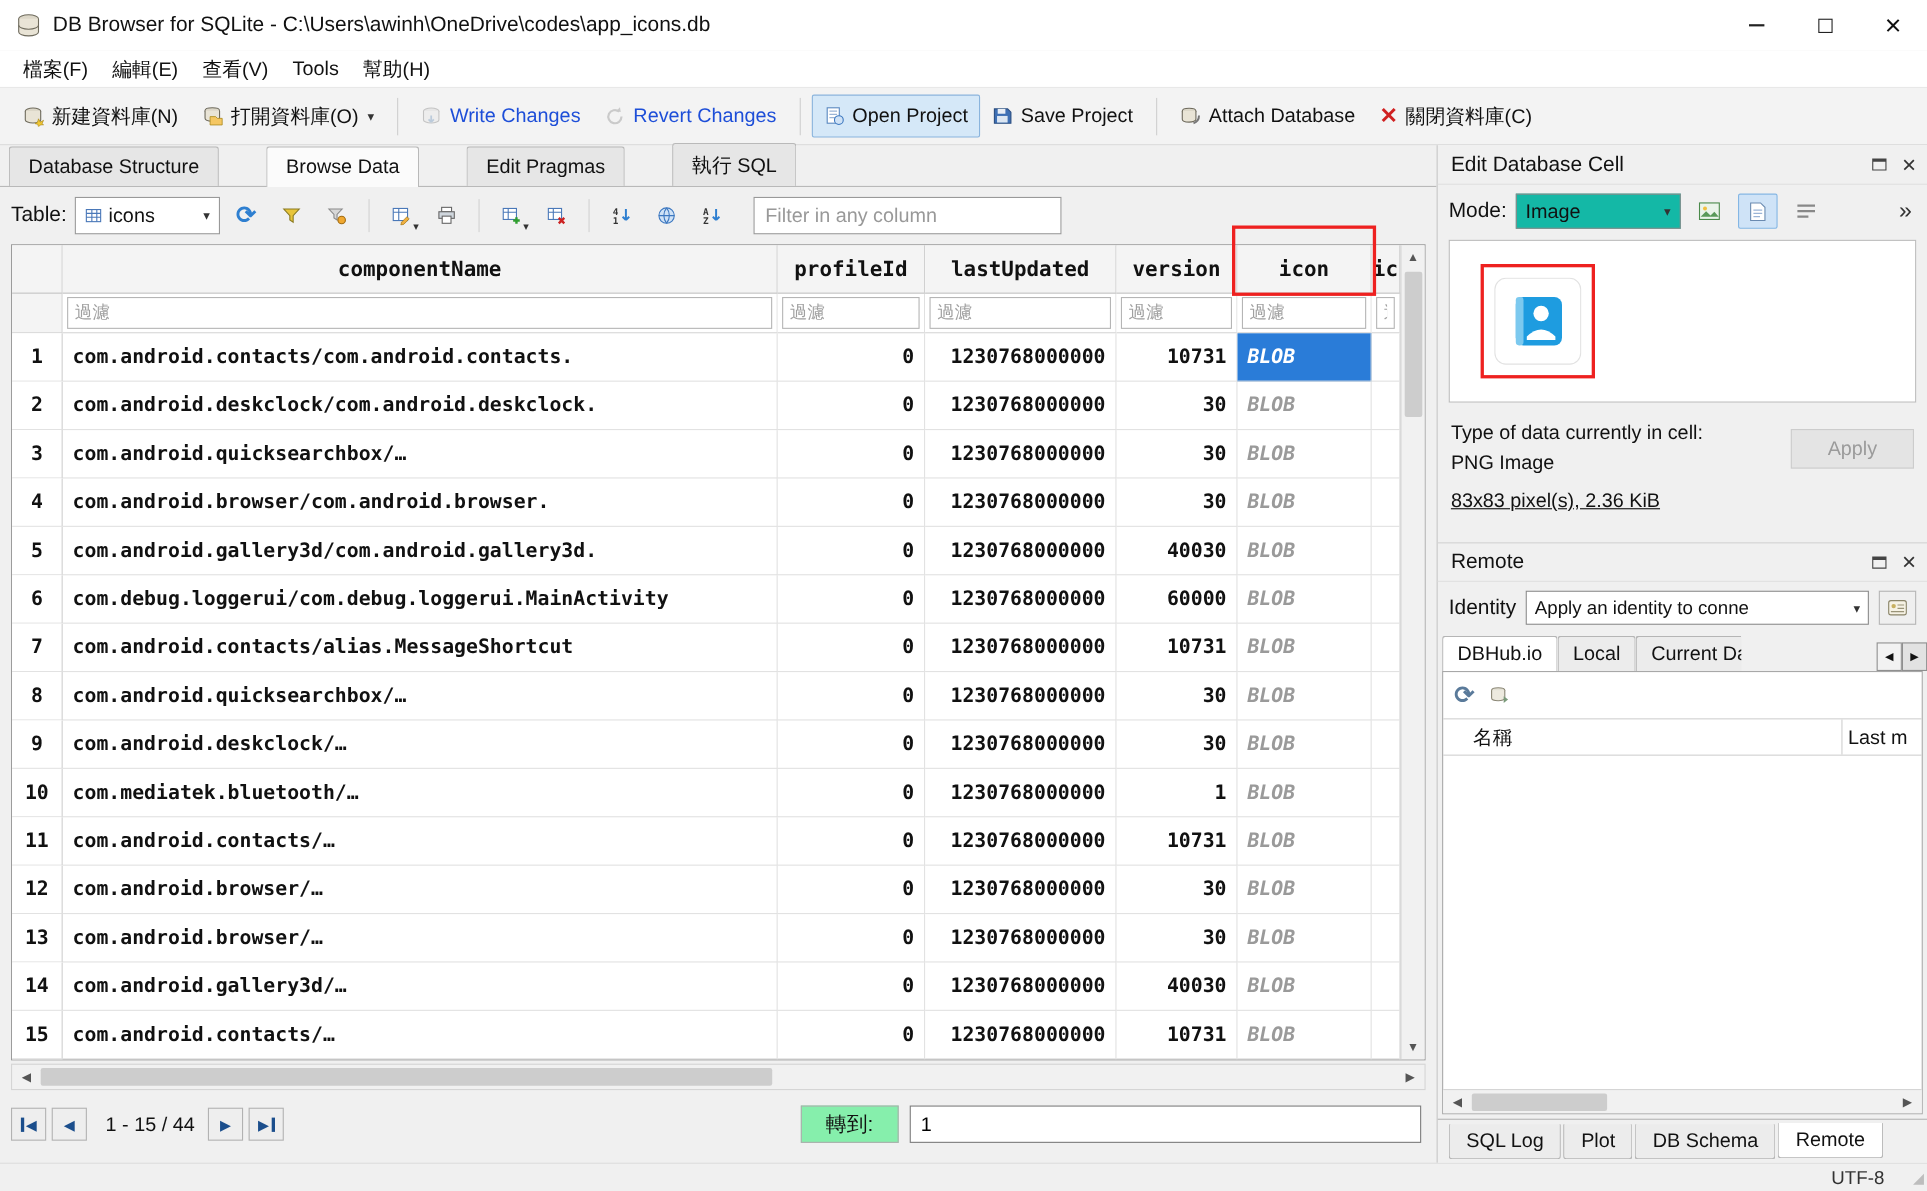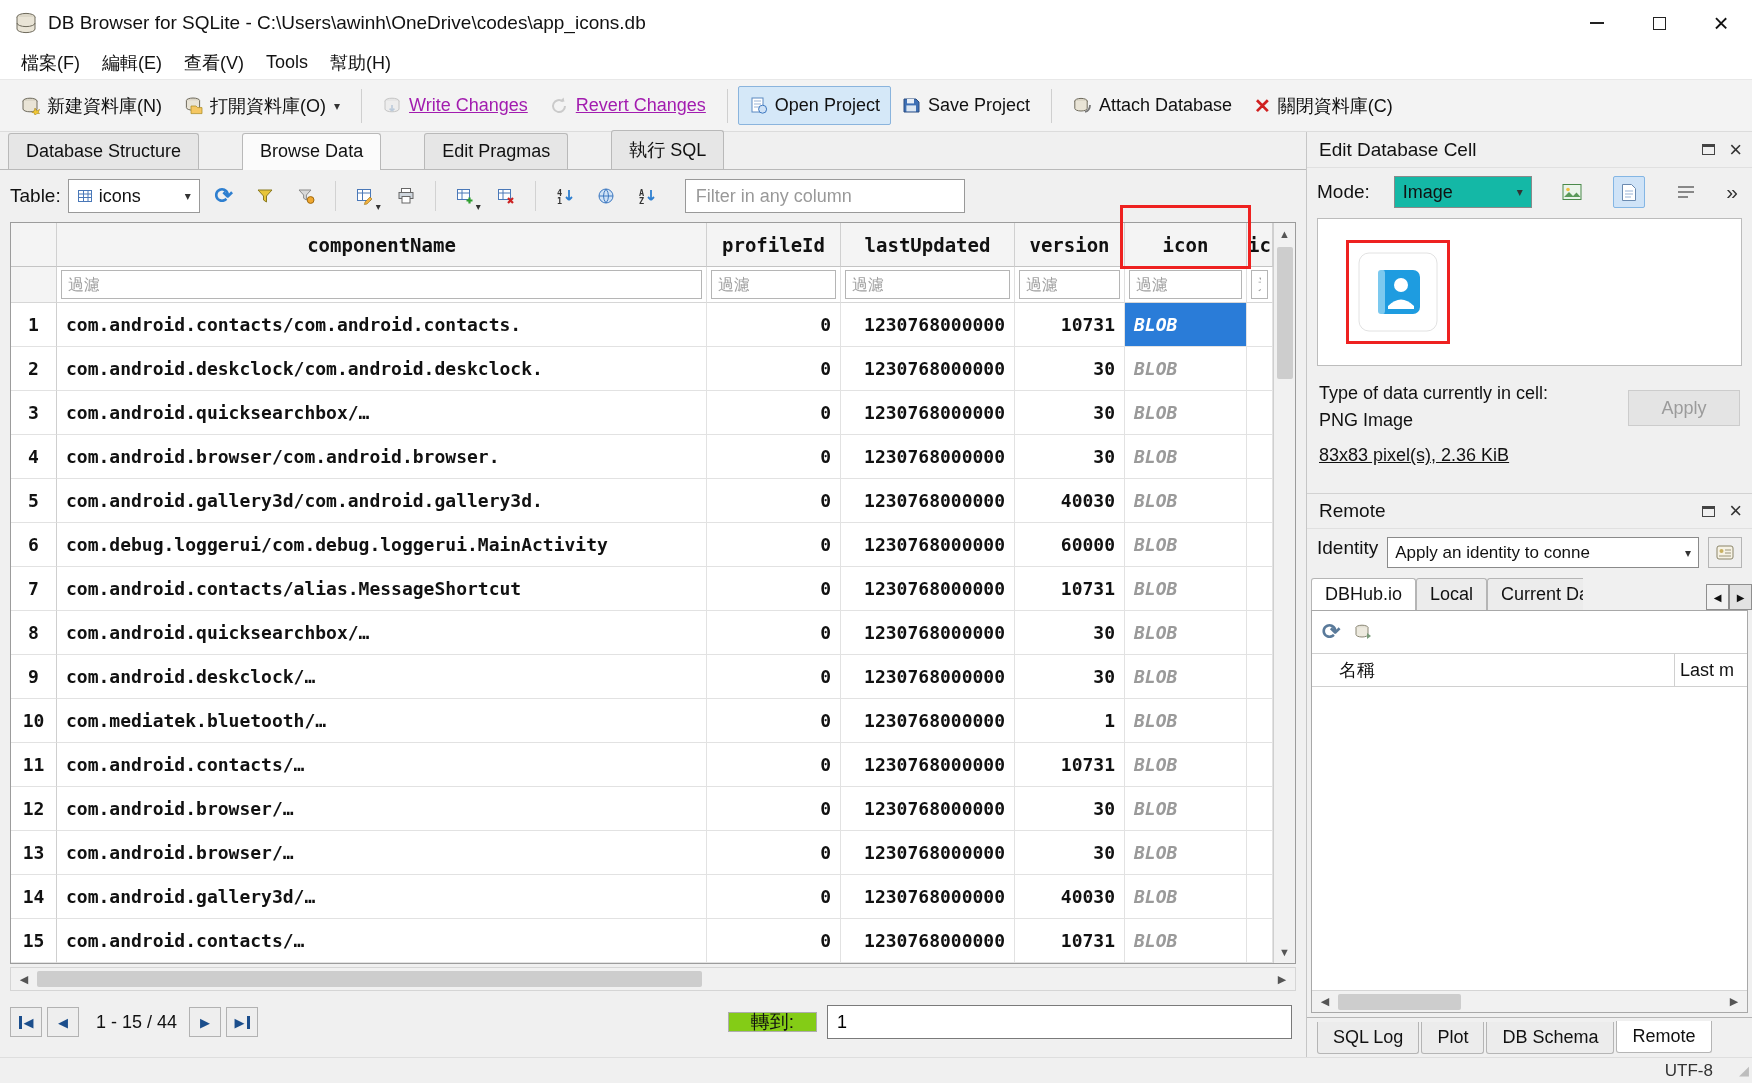--- a/index.html
+++ b/index.html
@@ -17,21 +17,21 @@
   .close-glyph { font-size:26px; font-weight:300; line-height:1; }
 
   
   .menubar { height:34px; background:#fff; display:flex; align-items:center; padding-left:10px; font-size:18px; border-bottom:1px solid #e8e8e8; }
   .menu-item { padding:4px 11px; }
 
   
   .toolbar { height:52px; background:#f3f3f3; display:flex; align-items:center; padding:0 10px; border-bottom:1px solid #dcdcdc; font-size:18px; }
   .tb-btn { display:flex; align-items:center; gap:7px; padding:8px 10px; border:1px solid transparent; border-radius:2px; white-space:nowrap; }
   .tb-btn.active { background:#d5e8f8; border-color:#8ab4dd; }
-  .tb-btn.disabled { color:#a21caf;text-decoration:underline; }
+  .tb-btn.disabled { color:#1d4ed8; }
   .tb-btn.disabled svg { opacity:.45; }
   .tb-sep { width:1px; height:34px; background:#cfcfcf; margin:0 10px; }
   .caret { font-size:12px; color:#333; margin-left:1px; }
   .red-x { color:#d02020; font-weight:700; font-size:20px; line-height:1; }
 
   
   .main-row { display:flex; height:925px; }
   .left-panel { flex:1; display:flex; flex-direction:column; padding:0 10px; min-width:0; }
   .right-dock { width:446px; border-left:1px solid #c6c6c6; display:flex; flex-direction:column; background:#f0f0f0; }
 
@@ -81,46 +81,46 @@
   .hs-btn { width:26px; font-size:11px; color:#555; text-align:center; }
   .hs-track { flex:1; display:flex; }
   .hs-thumb { height:16px; width:54%; background:#cdcdcd; border-radius:2px; }
 
   
   .navrow { display:flex; align-items:center; margin-top:14px; }
   .nav-btn { width:32px; height:30px; border:1px solid #b2b2b2; background:#eeeeee; display:flex; align-items:center; justify-content:center; gap:2px; margin-right:5px; }
   .nav-arrow { color:#1b4e8c; font-size:13px; }
   .nav-bar { width:3px; height:13px; background:#1b4e8c; }
   .range-text { font-size:18px; margin:0 12px; }
-  .goto-btn { height:20px; padding:0 22px; background:#84cc16; border:1px solid #adadad; font-size:19px; display:flex; align-items:center; margin-left:auto; }
+  .goto-btn { height:34px; padding:0 22px; background:#86efac; border:1px solid #adadad; font-size:19px; display:flex; align-items:center; margin-left:auto; }
   .goto-input { width:465px; height:34px; border:1px solid #7a7a7a; font-size:18px; padding:0 9px; margin:0 4px 0 10px; font-family:"Liberation Sans",sans-serif; }
 
   
   .panel-title { height:36px; display:flex; align-items:center; padding:0 10px 0 12px; font-size:19px; border-bottom:1px solid #e0e0e0; }
   .pt-icons { margin-left:auto; display:flex; align-items:center; gap:14px; }
   .float-ic { width:13px; height:11px; border:1.5px solid #444; border-top-width:3px; display:inline-block; }
   .close-ic { font-size:22px; color:#333; line-height:1; }
 
-  .mode-row { display:flex; align-items:center; gap:24px; padding:8px 10px; }
+  .mode-row { display:flex; align-items:center; gap:8px; padding:8px 10px; }
   .mode-label { font-size:19px; }
   .mode-select { width:150px; height:32px; border:1px solid #8a8a8a; background:#14b8a6; display:flex; align-items:center; padding:12px 8px; font-size:18px; }
   .mode-select .caret { margin-left:auto; }
   .sm-btn { width:36px; height:32px; border:1px solid transparent; display:flex; align-items:center; justify-content:center; border-radius:2px; }
   .sm-btn.highlight { background:#cfe3f7; border-color:#84b6e4; }
   .chev { margin-left:auto; font-size:21px; color:#333; padding-right:4px; }
 
   .preview { margin:2px 10px; border:1px solid #bcbcbc; background:#fff; height:148px; display:flex; align-items:center; padding-left:28px; }
   .ann-preview { position:static; display:inline-block; padding:9px; border:3px solid var(--ann); }
   .cellinfo { display:flex; margin:12px 12px 10px 12px; }
   .ci-left { flex:1; font-size:18px; line-height:1.5; }
   .ci-size { margin-top:8px;text-decoration:underline; }
   .apply { width:112px; height:36px; background:#e4e4e4; border:1px solid #cccccc; color:#9b9b9b; font-size:18px; display:flex; align-items:center; justify-content:center; align-self:flex-start; margin-top:10px; }
 
   .remote-title { margin-top:14px; border-top:1px solid #d2d2d2; }
-  .identity-row { display:flex; align-items:flex-start; gap:9px; padding:8px 10px; }
+  .identity-row { display:flex; align-items:center; gap:9px; padding:8px 10px; }
   .identity-label { font-size:19px; }
   .id-select { flex:1; height:31px; border:1px solid #8a8a8a; background:#fff; display:flex; align-items:center; padding:0 7px; font-size:17px; min-width:0; }
   .id-select .txt { overflow:hidden; white-space:nowrap; flex:1; }
   .id-btn { width:34px; height:31px; border:1px solid #b5b5b5; background:#efefef; display:flex; align-items:center; justify-content:center; }
 
   .rtabs { display:flex; align-items:flex-end; padding-left:4px; height:34px; }
   .rtab { padding:5px 13px; font-size:18px; border:1px solid #b5b5b5; border-bottom:none; background:#ececec; border-radius:3px 3px 0 0; white-space:nowrap; }
   .rtab.active { background:#fff; }
   .rtab.trunc { max-width:96px; overflow:hidden; padding-right:0; border-right:none; border-radius:3px 0 0 0; }
   .rtab-arrows { margin-left:auto; display:flex; }

